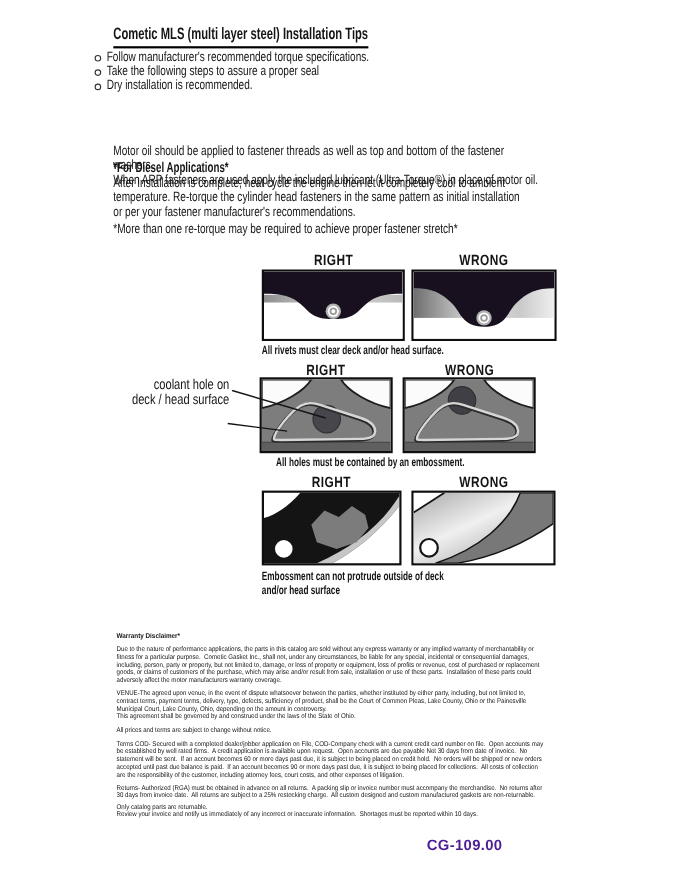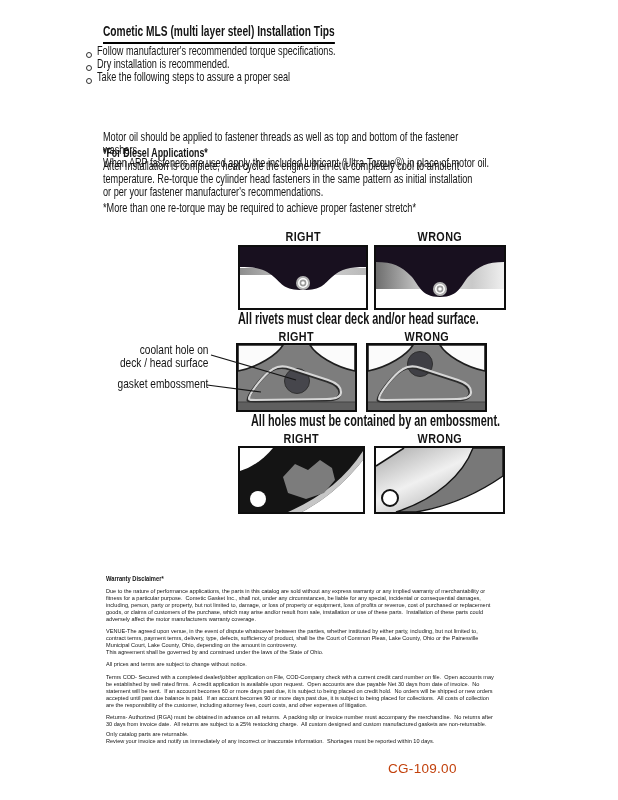--- a/index.html
+++ b/index.html
@@ -8,56 +8,56 @@
   .abs{position:absolute;}
   
   .cx{display:inline-block;transform:scaleX(.75);transform-origin:0 0;white-space:pre-line;}
   .cxb{display:inline-block;transform:scaleX(.68);transform-origin:0 0;white-space:pre-line;}
   .cxc{display:inline-block;transform:scaleX(.8);transform-origin:50% 0;white-space:pre;}
   .cxr{display:inline-block;transform:scaleX(.78);transform-origin:100% 0;white-space:pre-line;}
   .cxl{display:inline-block;transform:scaleX(.9);transform-origin:0 0;white-space:pre;}
   .title{font-size:15px;font-weight:bold;border-bottom:2px solid #000;padding-bottom:3px;}
   .h2{font-size:13px;font-weight:bold;}
   .body-text{font-size:12.2px;line-height:13px;}
-  .bullet-row{display:flex;align-items:flex-end;font-size:12.2px;line-height:12.9px;}
+  .bullet-row{display:flex;align-items:center;font-size:12.2px;line-height:12.9px;}
   .dot-open{width:4px;height:4px;border:1px solid #333;border-radius:50%;margin:4px 5px 0 0;flex:none;}
   .dot-filled{width:4.5px;height:4.5px;background:#111;border-radius:50%;margin:4px 4px 0 1px;flex:none;}
   .sub{margin-left:29px;}
   .diag-label{font-size:13.5px;font-weight:bold;text-align:center;letter-spacing:.5px;}
-  .caption{font-size:16px;font-weight:bold;line-height:12.5px;}
+  .caption{font-size:11px;font-weight:bold;line-height:12.5px;}
   .callout{font-size:13px;line-height:12.6px;text-align:right;}
   .panel{position:absolute;border:2px solid #0e0e0e;line-height:0;background:#fff;}
   .legal{font-size:6.2px;line-height:7px;}
   .legal-h{font-weight:bold;font-size:6.4px;}
   .legal-p{margin:0;}
   .mt3{margin-top:3px;} .mt5{margin-top:5px;} .mt6{margin-top:6px;}
-  .footer-code{font-size:13.5px;letter-spacing:.3px;color:#c2410c;}
+  .footer-code{font-size:13.5px;letter-spacing:.3px;color:#4c1d95;font-weight:bold;}
   svg{display:block;}
 </style>
 </head>
 <body>
 
 <div class="page">
 
   <div class="abs" style="left:103px;top:22px;">
     <span class="title cxb">Cometic MLS (multi layer steel) Installation Tips</span>
   </div>
 
   <div class="abs" style="left:86px;top:45px;width:520px;">
     <div class="bullet-row">
       <span class="dot-open"></span>
       <span class="cx">Follow manufacturer's recommended torque specifications.</span>
     </div>
     <div class="bullet-row">
       <span class="dot-open"></span>
-      <span class="cx">Dry installation is recommended.</span>
+      <span class="cx">Take the following steps to assure a proper seal</span>
     </div>
     <div class="bullet-row">
       <span class="dot-open"></span>
-      <span class="cx">Take the following steps to assure a proper seal</span>
+      <span class="cx">Dry installation is recommended.</span>
     </div>
   </div>
 
   <div class="abs" style="left:103px;top:111px;margin-top:32px;">
     <span class="h2 cxb">*For Diesel Applications*</span>
   </div>
   <div class="abs body-text" style="left:103px;top:131px;">
     <span class="cx">Motor oil should be applied to fastener threads as well as top and bottom of the fastener washers.
 When ARP fasteners are used apply the included lubricant (Ultra-Torque®) in place of motor oil.</span>
   </div>
@@ -126,23 +126,20 @@
     <span class="cxc">RIGHT</span>
   </div>
   <div class="abs diag-label" style="left:366px;top:329px;width:121px;">
     <span class="cxc">WRONG</span>
   </div>
 
   <div class="abs callout" style="left:28px;top:344px;width:180px;">
     <span class="cxr">coolant hole on
 deck / head surface</span>
   </div>
-  <div class="abs callout" style="left:28px;top:378px;width:180px;">
-    <span class="cxr">gasket embossment</span>
-  </div>
 
   <div class="panel" style="left:236px;top:343px;">
     <svg width="117" height="65" viewBox="0 0 117 65">
       <rect width="117" height="65" fill="#7d7d7d"></rect>
       <rect y="57" width="117" height="8" fill="#5f5f5f"></rect>
       <line x1="0" y1="57" x2="117" y2="57" stroke="#454545" stroke-width="1"></line>
       <path d="M0 0 H45 C39 10 20 22 0 26 Z" fill="#fbfbfb" stroke="#1d1d1d" stroke-width="1.6"></path>
       <path d="M117 0 H72 C78 10 97 22 117 26 Z" fill="#fbfbfb" stroke="#1d1d1d" stroke-width="1.6"></path>
       <circle cx="59" cy="36" r="12.5" fill="#46464c" stroke="#303030" stroke-width="1"></circle>
       <path d="M11 54 C11 49 25 30 35 24 C40 21 47 21 53 23 L90 35 C99 38 103 42 103 47 C103 52 97 54 89 54 L18 55 C13 55 11 55 11 54 Z" fill="none" stroke="#2b2b2b" stroke-width="3" transform="translate(-1,1)"></path>
@@ -196,20 +193,24 @@
       </defs>
       <rect width="127" height="64" fill="#ffffff"></rect>
       <path d="M0 18 L28 0 H97 C87 27 60 51 20 64 H0 Z" fill="url(#g3)"></path>
       <path d="M0 18 L28 0" stroke="#131313" stroke-width="1.6" fill="none"></path>
       <path d="M127 28 C101 46 70 59 40 64 H127 Z" fill="#ffffff"></path>
       <path d="M97 0 H127 V28 C101 46 70 59 40 64 L20 64 C60 51 87 27 97 0 Z" fill="#787878" stroke="#131313" stroke-width="1.4"></path>
       <circle cx="14" cy="50" r="8" fill="#ffffff" stroke="#131313" stroke-width="2"></circle>
     </svg>
   </div>
 
+  <div class="abs caption" style="left:238px;top:518px;">
+    <span class="cxb">Embossment can not protrude outside of deck
+and/or head surface</span>
+  </div>
 
   <svg class="abs" style="left:0;top:0;pointer-events:none;" width="618" height="800" viewBox="0 0 618 800">
     <line x1="211" y1="355" x2="296" y2="380" stroke="#151515" stroke-width="1.2"></line>
     <line x1="207" y1="385" x2="261" y2="392" stroke="#151515" stroke-width="1.2"></line>
   </svg>
 
   <div class="abs legal" style="left:106px;top:575px;width:460px;">
     <div class="legal-h">
       <span class="cxl">Warranty Disclaimer*</span>
     </div>

